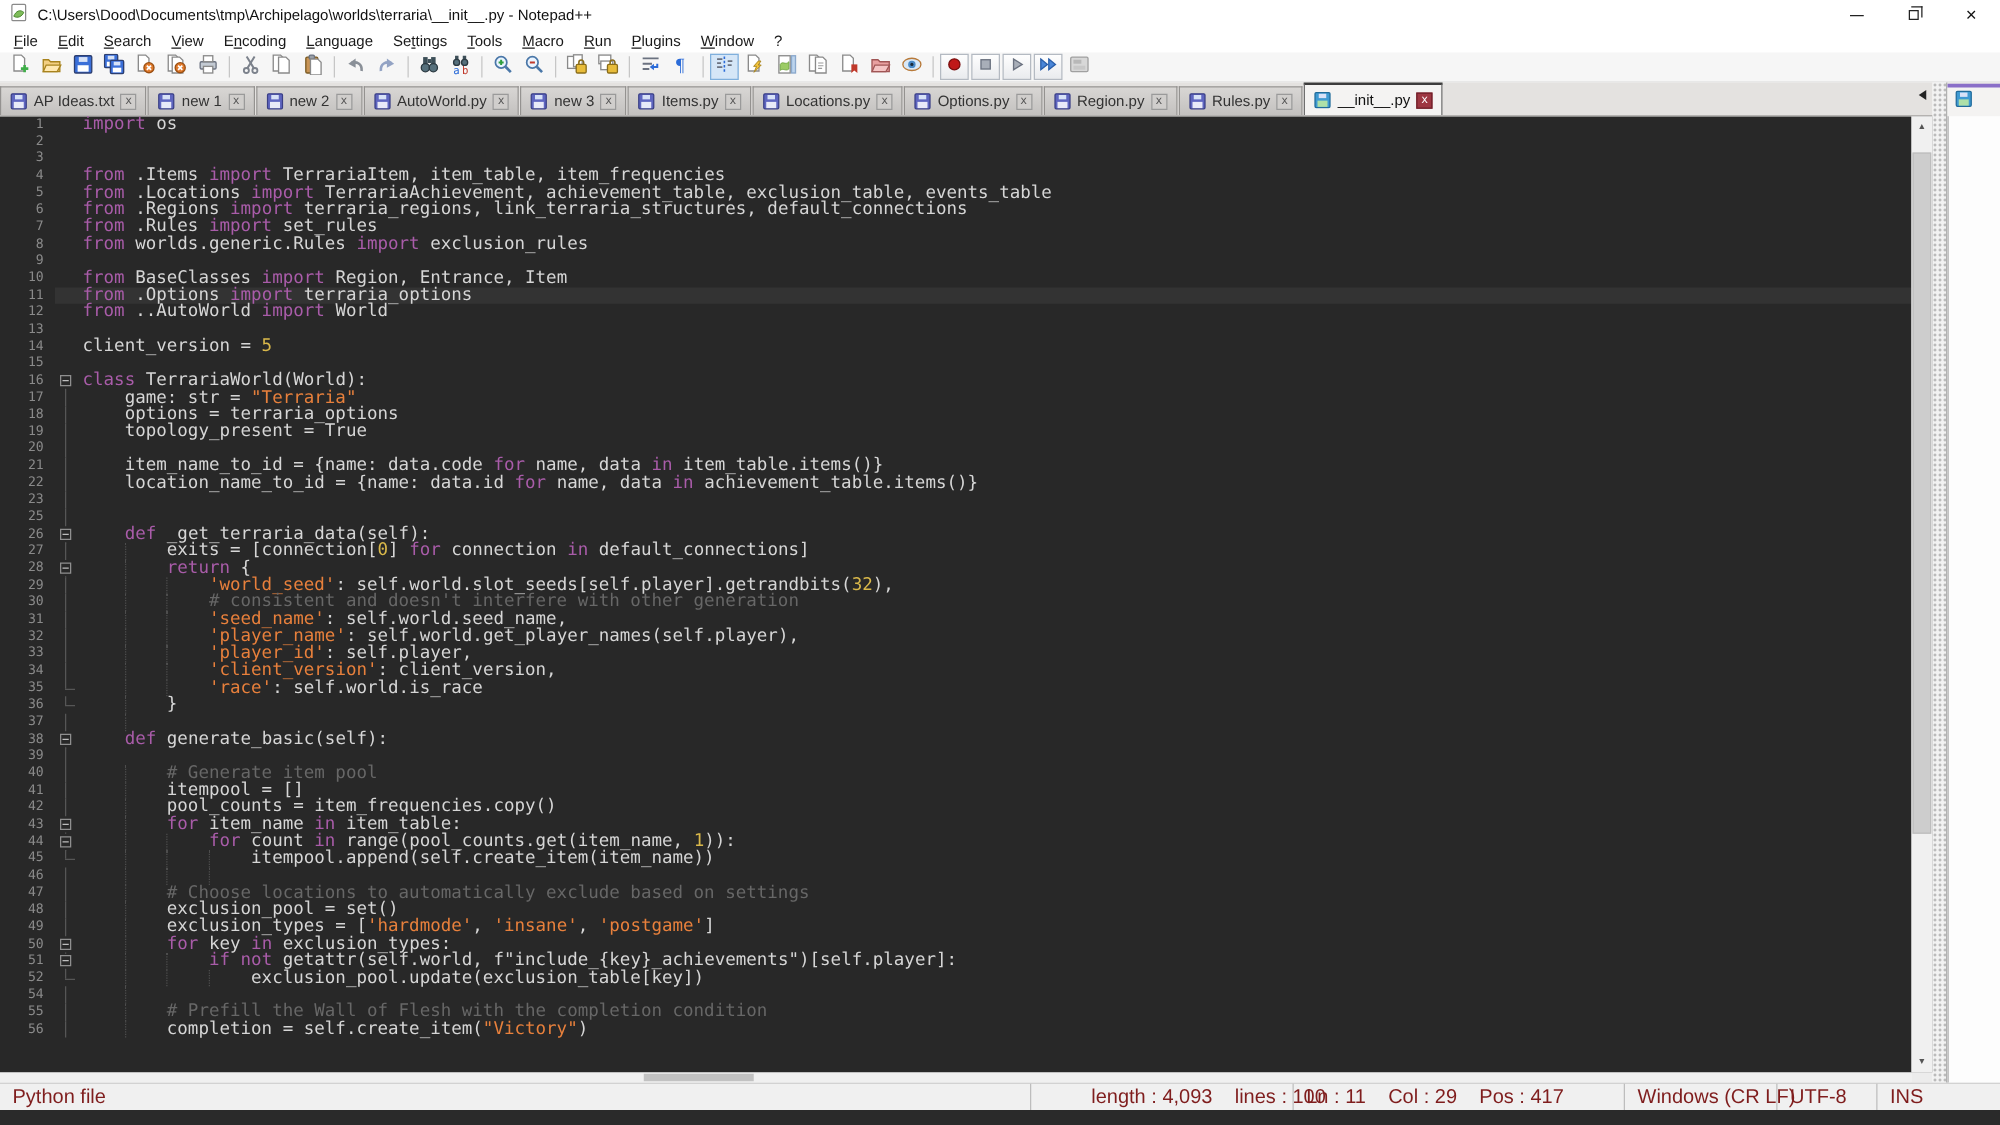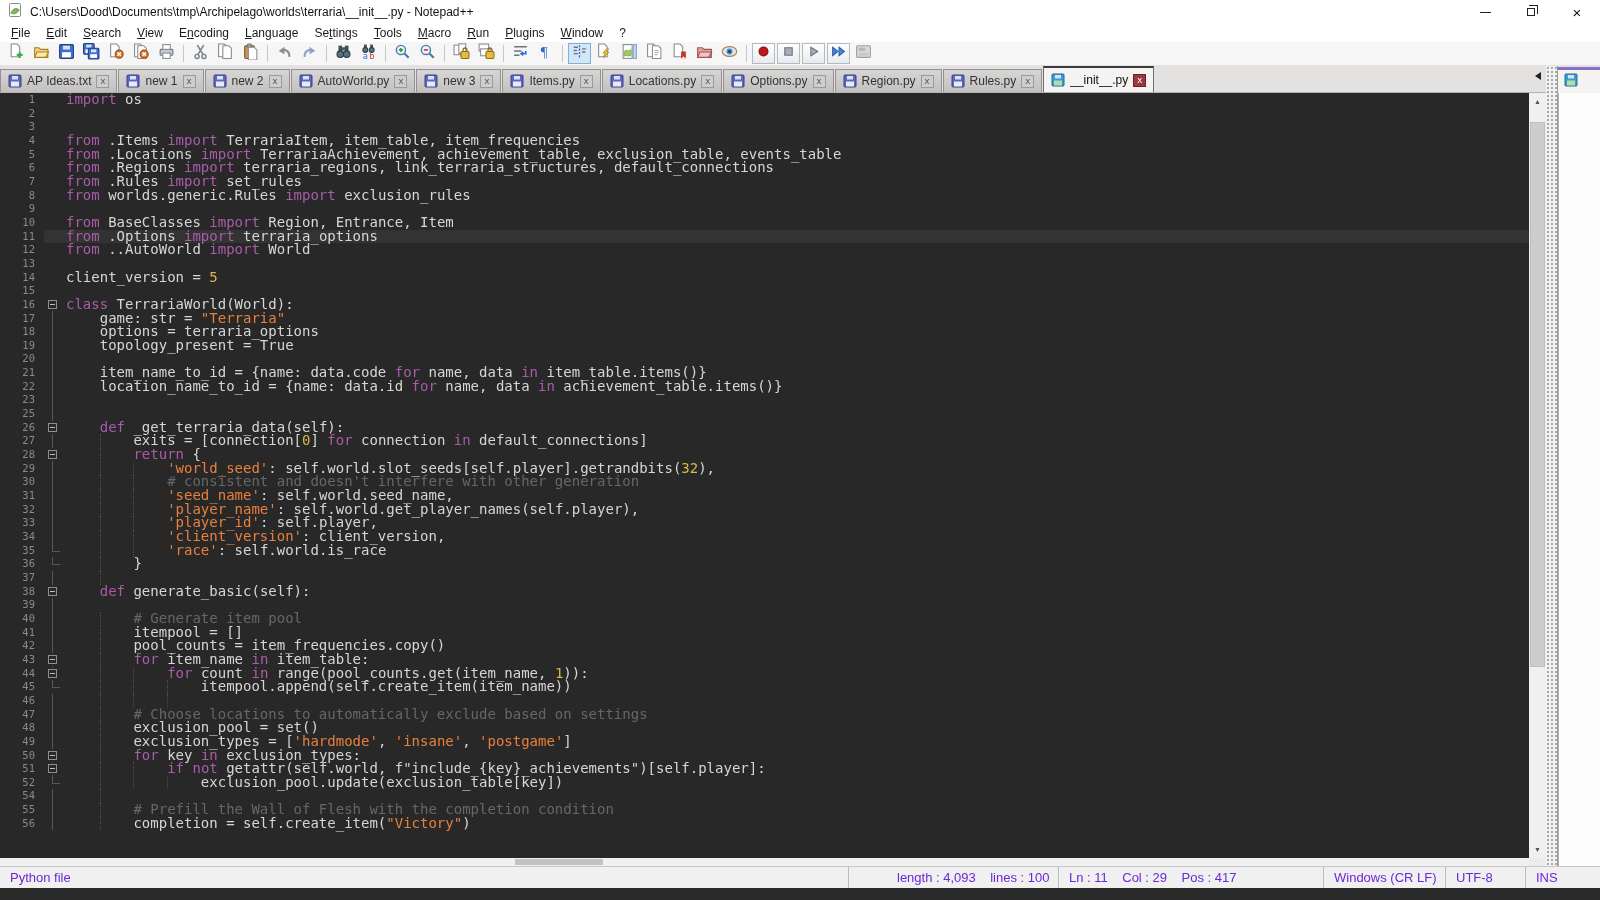--- a/index.html
+++ b/index.html
@@ -49,21 +49,21 @@
 .hscroll-row{display:flex;width:1546px;height:8px}
 .hscroll{flex:1;background:#f0f0f0;position:relative}
 .hthumb{position:absolute;left:515px;width:88px;top:1px;bottom:1px;background:#c2c2c2}
 .corner{width:17px;background:#ececec}
 .side-panel{position:absolute;left:1546px;top:66px;width:54px;height:800px;display:flex}
 .splitter{width:12px;background-color:#f2f2f2;background-image:radial-gradient(#a8a8a8 0.8px,transparent 0.9px);background-size:4px 4px;border-right:1px solid #9c9c9c}
 .mini{flex:1;display:flex;flex-direction:column}
 .mini-tabbar{height:27px;background:#e4e2e0;display:flex;align-items:flex-end}
 .mini-tab{height:26px;flex:1;background:#f4f3f2;border-top:3px solid var(--viol);display:flex;align-items:center;padding-left:6px}
 .mini-body{flex:1;background:#fdfdfd;border-left:1px solid #b0b0b0}
-.statusbar{height:22px;background:#f0f0f0;border-top:1px solid #c8c8c8;display:flex;align-items:center;font-size:13px;color:#6d28d9;width:1600px}
+.statusbar{height:22px;background:#f0f0f0;border-top:1px solid #c8c8c8;display:flex;align-items:center;font-size:16px;color:#7f1d1d;width:1600px}
 .seg{height:100%;display:flex;align-items:center;padding-left:10px;white-space:pre;border-left:1px solid #bdbdbd;flex:none}
 .seg.first{border-left:none;flex:1}
 .bottom-strip{height:12px;background:#2a2a2a;width:1600px}
 </style>
 </head>
 <body>
 
 <div class="titlebar">
   <span id="appicon"><svg width="16" height="16" viewBox="0 0 16 16">
         <rect x="2.5" y="1.5" width="11" height="13" rx="1" fill="#fff" stroke="#8a8a8a"></rect>
@@ -848,15 +848,15 @@
     <div class="mini-body"></div>
   </div>
 </div>
 
 <div class="statusbar" id="statusbar">
     <div class="seg first">Python file</div>
     <div class="seg" style="width: 210px; padding-left: 48px;">length : 4,093    lines : 100</div>
     <div class="seg" style="width: 265px;">Ln : 11    Col : 29    Pos : 417</div>
     <div class="seg" style="width: 122px;">Windows (CR LF)</div>
     <div class="seg" style="width: 80px; text-align: center;">UTF-8</div>
-    <div class="seg" style="width: 75px;">INS</div>
+    <div class="seg" style="width: 99px;">INS</div>
   </div>
 <div class="bottom-strip"></div>
 
 </body></html>

